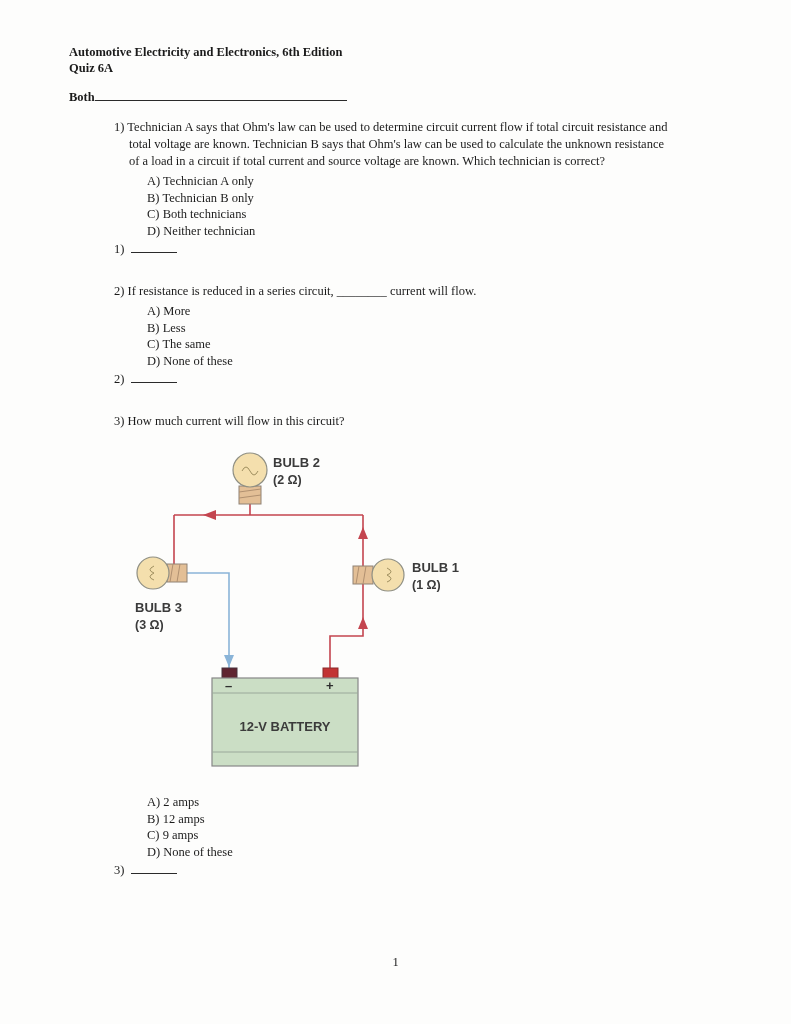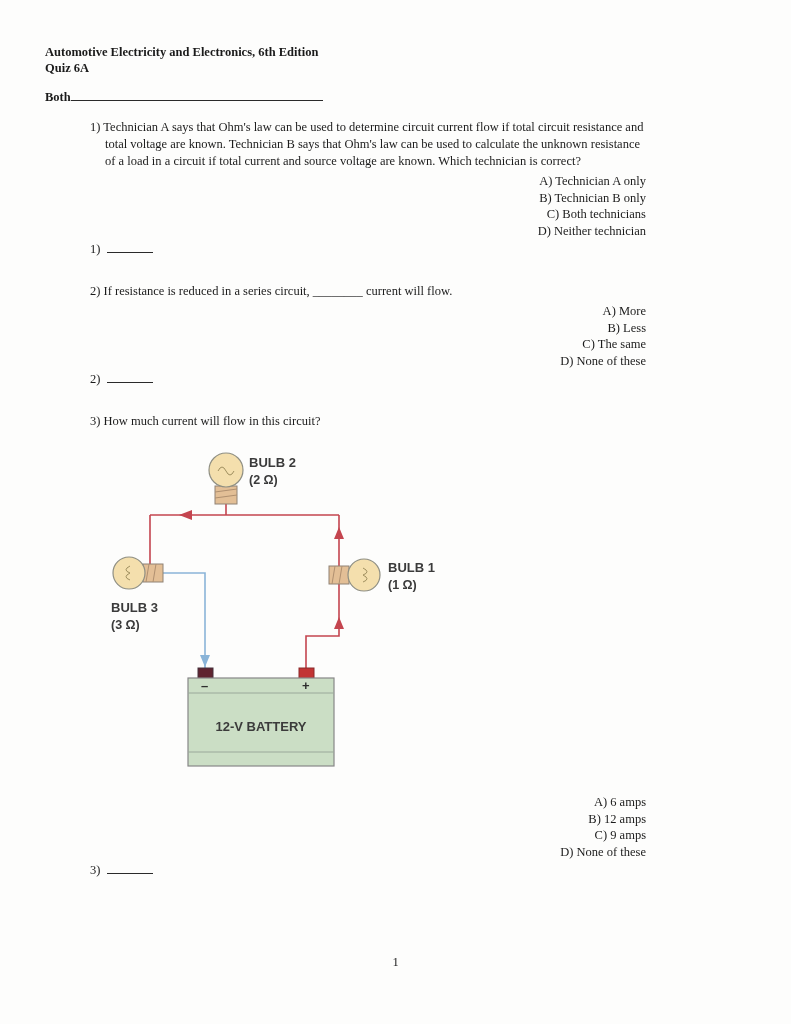--- a/index.html
+++ b/index.html
@@ -4,31 +4,31 @@
 <style>
   * { box-sizing: border-box; }
   html, body { margin: 0; padding: 0; }
   body {
     width: 791px; height: 1024px; background: #fdfdfc;
     font-family: "Liberation Serif", serif;
     color: #1b1b1b;
     position: relative;
     overflow: hidden;
   }
-  .page { padding: 44px 47px 0 45px; }
+  .page { padding: 44px 47px 0 69px; }
   .book-title, .quiz-title { font-weight: bold; font-size: 12.5px; line-height: 16px; }
   .name-row { margin-top: 12px; font-size: 12.5px; }
   .name-label { font-weight: bold; }
   .name-line { display: inline-block; width: 252px; border-bottom: 1px solid #2a2a2a; height: 13px; }
   .instructions { margin-top: 26px; font-weight: bold; font-size: 13px; line-height: 17px; }
   .question { display: flex; justify-content: space-between; align-items: flex-start; margin-left: 45px; margin-top: 14px; flex-direction: column; }
   .question + .question { margin-top: 26px; }
   .q-main { width: 556px; font-size: 12.5px; line-height: 17px; }
   .q-text { padding-left: 15px; text-indent: -15px; }
-  .choices { margin-left: 33px; margin-top: 3px; text-align: right; }
+  .choices { margin-left: 33px; margin-top: 3px; }
   .choice { line-height: 16.5px; }
   .q-answer { font-size: 12.5px; white-space: nowrap; padding-top: 1px; }
   .blank { display: inline-block; width: 46px; border-bottom: 1.3px solid #2a2a2a; height: 13px; margin-left: 7px; }
   .diagram { margin: 10px 0 6px 13px; display: block; }
   .dlabel { font-family: "Liberation Sans", sans-serif; font-weight: bold; font-size: 13px; fill: #3b3b3b; }
   .dvalue { font-family: "Liberation Sans", sans-serif; font-weight: bold; font-size: 12.5px; fill: #3b3b3b; }
   .dsign  { font-family: "Liberation Sans", sans-serif; font-weight: bold; font-size: 13px; fill: #2e2e2e; }
   .page-number { position: absolute; bottom: 54px; left: 0; width: 100%; text-align: center; font-size: 12.5px; }
 </style>
 </head>
@@ -134,21 +134,21 @@
           <rect x="85" y="238" width="146" height="88" fill="#cbdec5" stroke="#878787" stroke-width="1.2"></rect>
           <line x1="85" y1="253" x2="231" y2="253" stroke="#9aa89a" stroke-width="1"></line>
           <line x1="85" y1="312" x2="231" y2="312" stroke="#9aa89a" stroke-width="1"></line>
           <text class="dsign" x="98" y="250">–</text>
           <text class="dsign" x="199" y="250">+</text>
           <text class="dlabel" x="158" y="291" text-anchor="middle">12-V BATTERY</text>
         </g>
       </svg>
 
       <div class="choices">
-        <div class="choice">A) 6 amps</div>
+        <div class="choice">A) 2 amps</div>
         <div class="choice">B) 12 amps</div>
         <div class="choice">C) 9 amps</div>
         <div class="choice">D) None of these</div>
       </div>
     </div>
     <div class="q-answer">
       <span>3)</span><span class="blank"></span>
     </div>
   </div>
 

